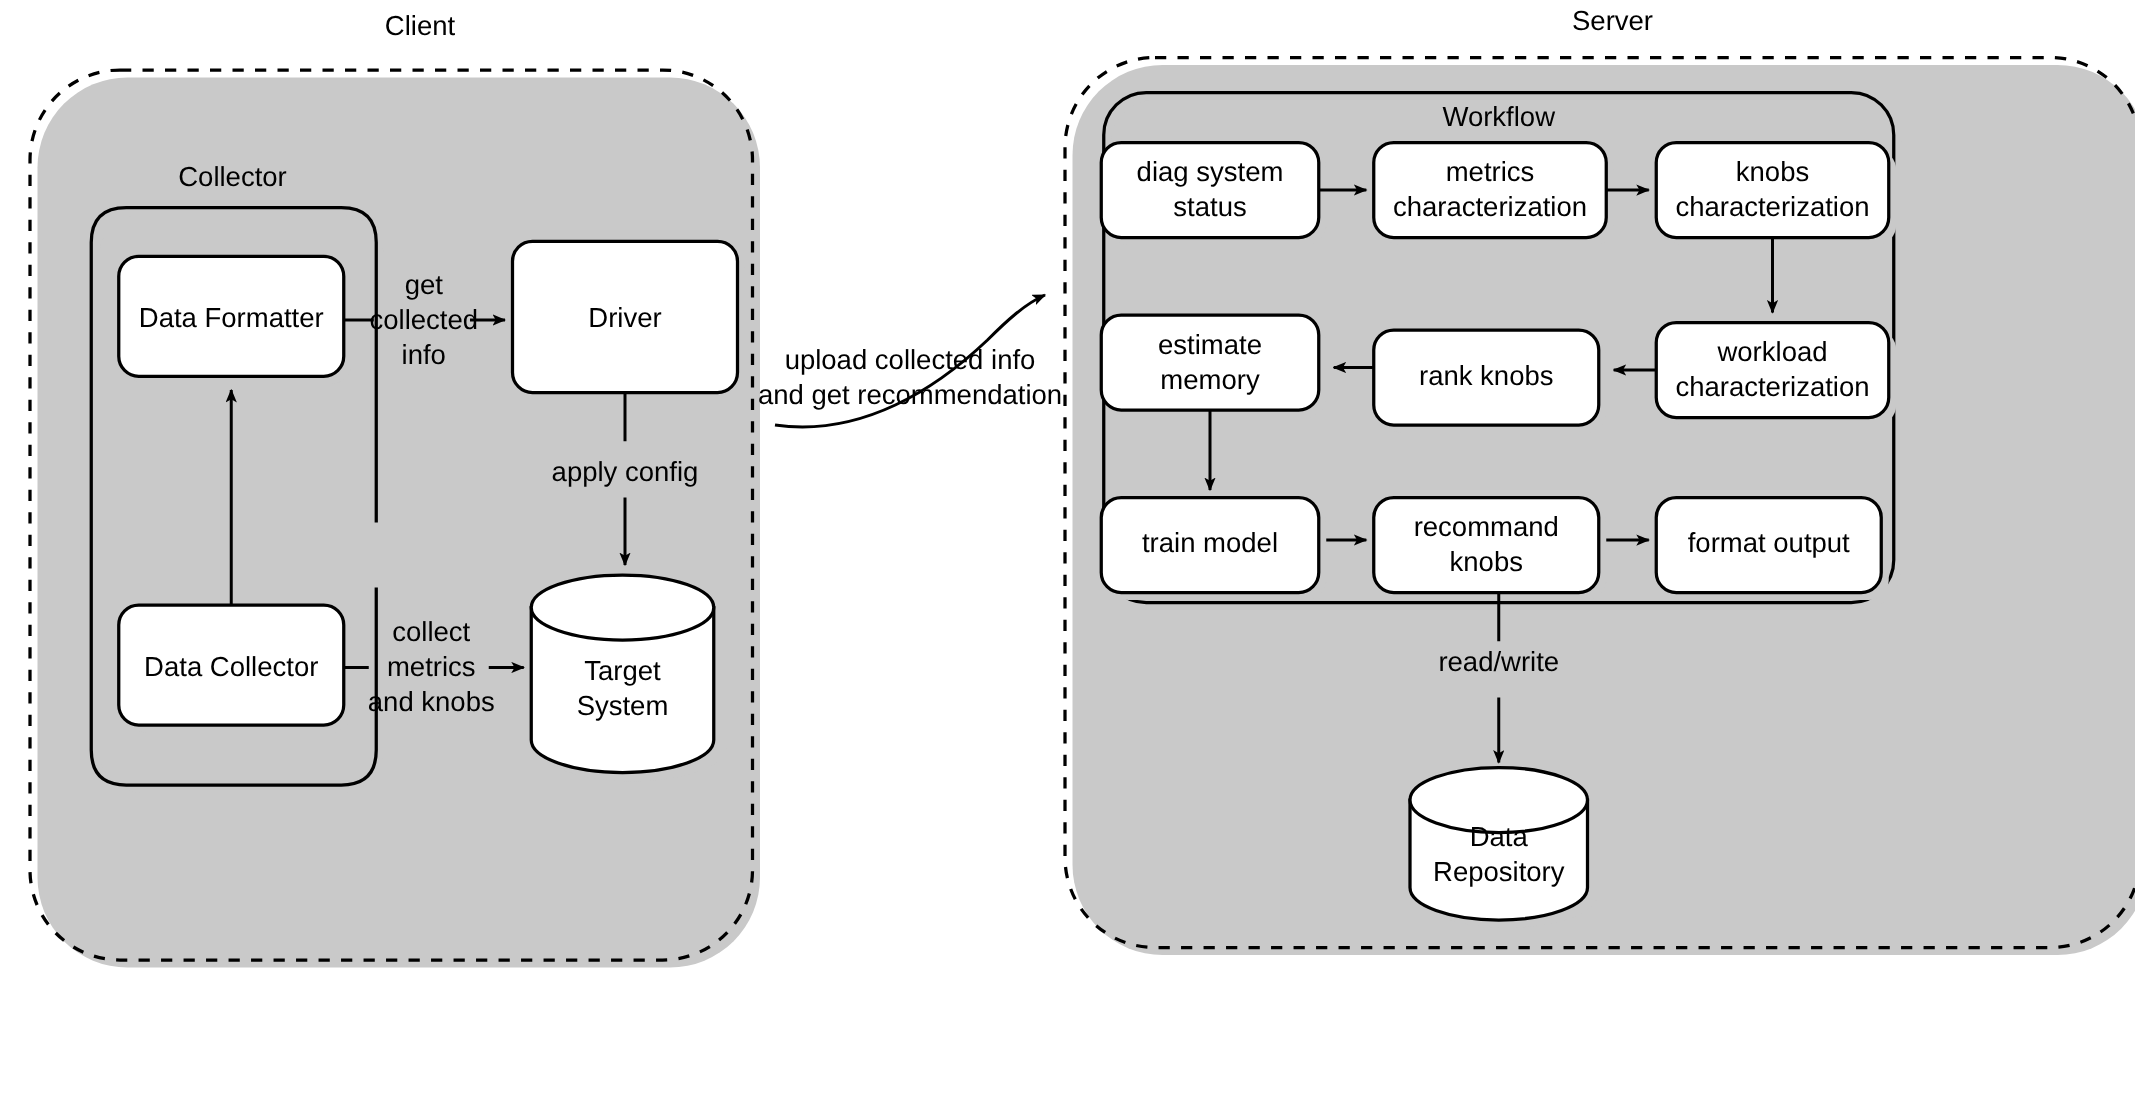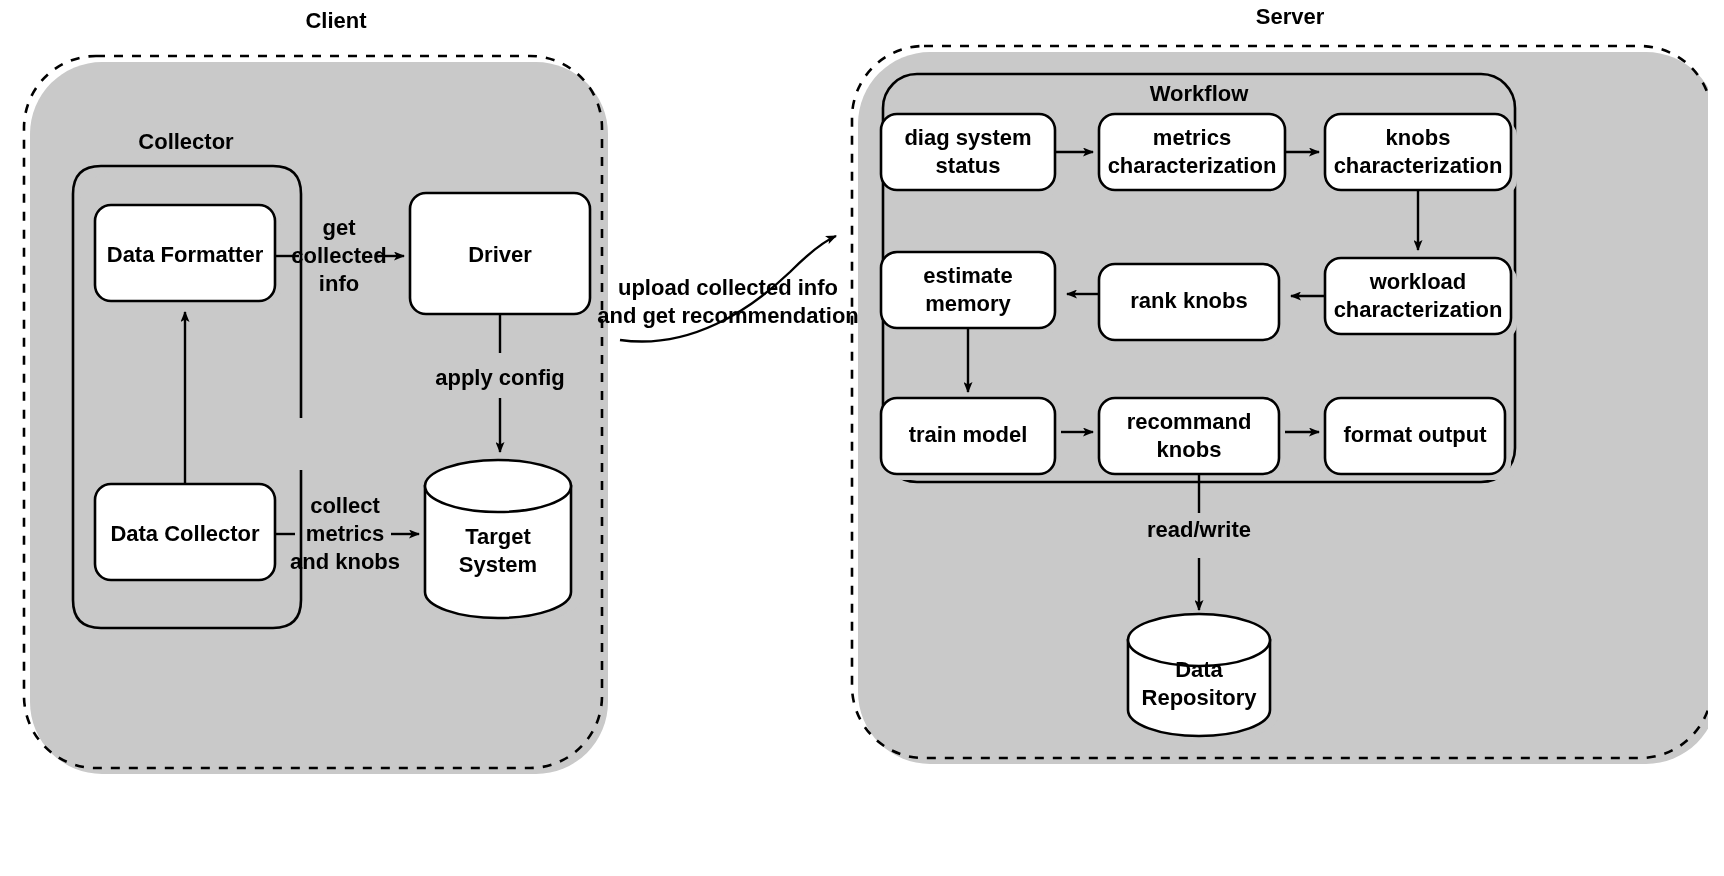--- a/index.html
+++ b/index.html
@@ -7,21 +7,20 @@
     padding: 0;
     background: #ffffff;
   }
   #stage {
     position: relative;
     width: 1708px;
     height: 876px;
     background: #ffffff;
     font-family: "Liberation Sans", sans-serif;
     overflow: hidden;
-    font-weight: bold;
   }
   svg.layer {
     position: absolute;
     top: 0;
     left: 0;
     width: 1724px;
     height: 876px;
   }
   .shadow { fill: #c9c9c9; stroke: none; }
   .node-box {

